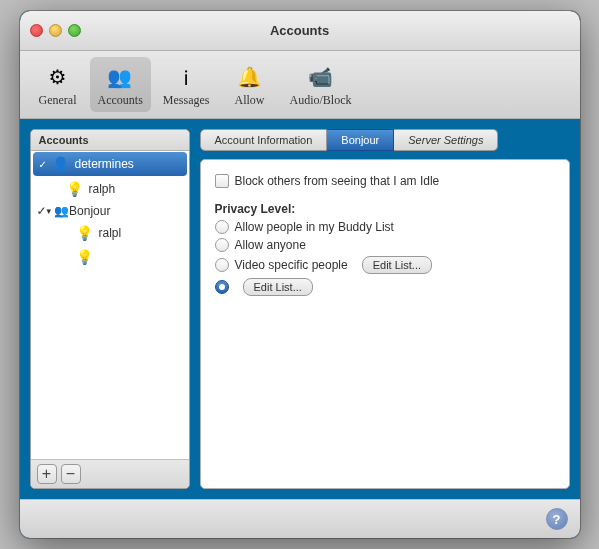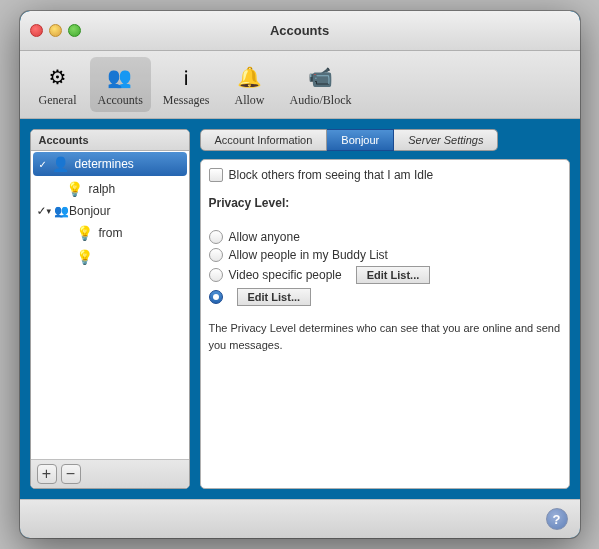--- a/index.html
+++ b/index.html
@@ -182,21 +182,21 @@
       background: linear-gradient(to bottom, #4d90d4, #2565b0);
       color: white;
       border-color: #1a4a90;
       z-index: 1;
     }
     .tab:not(:first-child) { border-left: none; }
     .panel-content {
       background: white;
       border: 1px solid #b0b0b0;
       border-radius: 5px;
-      padding: 8px;
+      padding: 14px;
       flex: 1;
     }
     .checkbox-row {
       display: flex;
       align-items: center;
       gap: 6px;
       margin-bottom: 14px;
       font-size: 12px;
       color: #333;
     }
@@ -208,21 +208,21 @@
       border-radius: 2px;
       display: flex;
       align-items: center;
       justify-content: center;
       cursor: pointer;
     }
     .privacy-label {
       font-size: 12px;
       font-weight: bold;
       color: #333;
-      margin-bottom: 20px;
+      margin-bottom: 4px;
     }
     .radio-group {
       display: flex;
       flex-direction: column;
       gap: 4px;
     }
     .radio-row {
       display: flex;
       align-items: center;
       gap: 6px;
@@ -249,26 +249,25 @@
       content: '';
       width: 6px;
       height: 6px;
       background: white;
       border-radius: 50%;
     }
     .edit-btn {
       margin-left: 8px;
       padding: 2px 10px;
       border: 1px solid #999;
-      border-radius: 0;
+      border-radius: 8px;
       background: linear-gradient(to bottom, #f5f5f5, #e0e0e0);
       cursor: pointer;
       font-size: 11px;
       color: #333;
-      font-weight: bold;
     }
     .privacy-desc {
       margin-top: 14px;
       font-size: 11px;
       color: #333;
       line-height: 1.5;
     }
     .bottom-bar {
       display: flex;
       justify-content: flex-end;
@@ -361,21 +360,21 @@
         <div class="group-header">
           <span class="checkmark">✓</span>
           <span class="arrow">▾</span>
           <span class="icon">👥</span>
           <span class="item-label">Bonjour</span>
         </div>
 
         <div class="sidebar-item" style="padding-left: 32px;">
           <span class="checkmark"></span>
           <span class="icon">💡</span>
-          <span class="item-label">from</span>
+          <span class="item-label">ralpl</span>
         </div>
 
         <div class="sidebar-item" style="padding-left: 32px;">
           <span class="checkmark"></span>
           <span class="icon">💡</span>
           <span class="item-label"></span>
         </div>
       </div>
       <div class="sidebar-footer">
         <div class="sidebar-btn">+</div>
@@ -403,43 +402,41 @@
           <div class="checkbox"></div>
           <span>Block others from seeing that I am Idle</span>
         </div>
 
         <div class="privacy-label">Privacy Level:</div>
 
         <div class="radio-group">
 
           <div class="radio-row">
             <div class="radio"></div>
-            <span>Allow anyone</span>
+            <span>Allow people in my Buddy List</span>
           </div>
 
           <div class="radio-row">
             <div class="radio"></div>
-            <span>Allow people in my Buddy List</span>
+            <span>Allow anyone</span>
           </div>
 
           <div class="radio-row">
             <div class="radio"></div>
             <span>Video specific people</span>
             <button class="edit-btn">Edit List...</button>
           </div>
 
 
           <div class="radio-row">
             <div class="radio selected"></div>
             <button class="edit-btn">Edit List...</button>
           </div>
         </div>
 
-        <div class="privacy-desc">The Privacy Level determines who can see that you are
-online and send you messages.</div>
       </div>
     </div>
   </div>
 
   <div class="bottom-bar">
     <div class="help-btn">?</div>
   </div>
 </div>
 
 </body></html>

